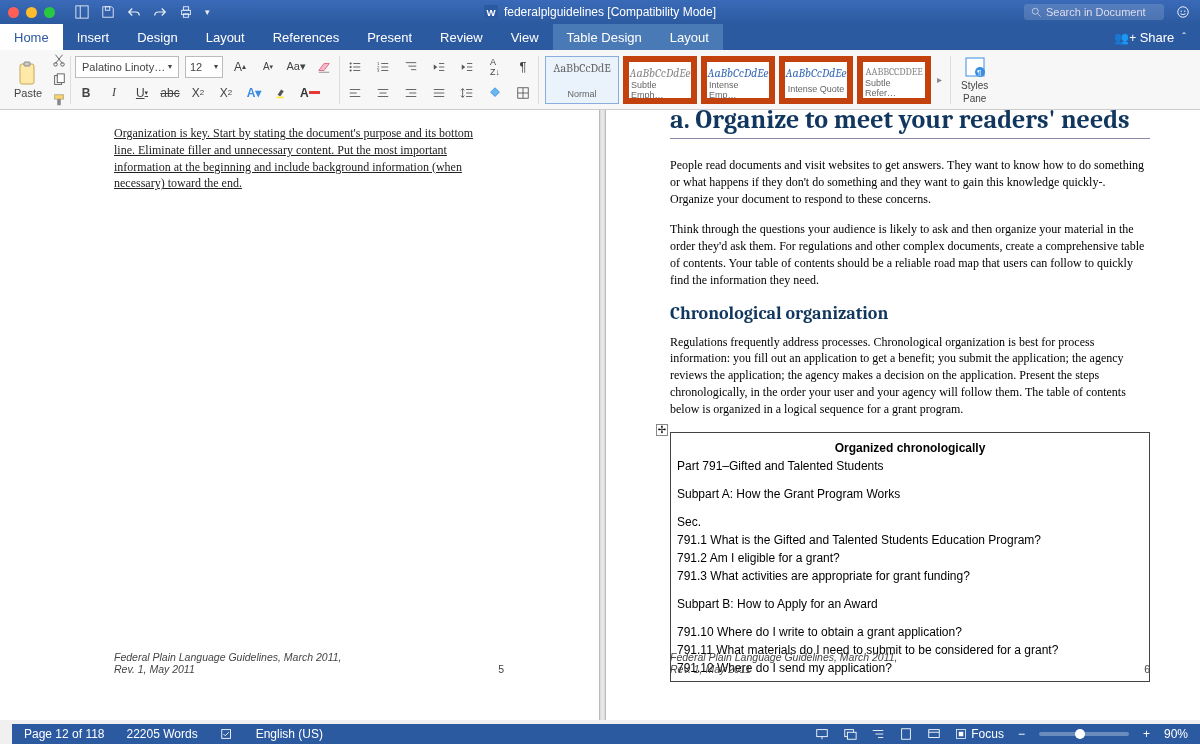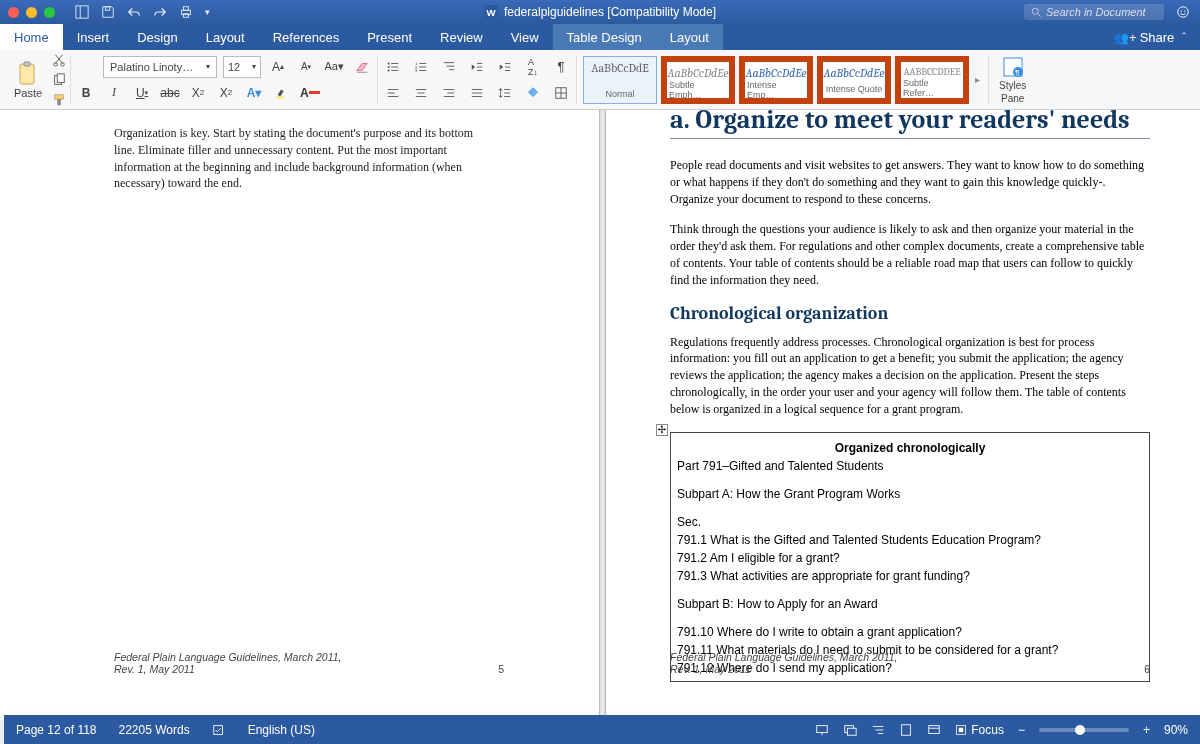--- a/index.html
+++ b/index.html
@@ -5,62 +5,62 @@
 * { margin: 0; padding: 0; box-sizing: border-box; font-family: -apple-system, "Helvetica Neue", Arial, sans-serif; }
 body { background: #f0f0f0; width: 1200px; height: 744px; overflow: hidden; position: relative; }
 
 
 .titlebar { height: 24px; background: linear-gradient(#3a6ab8, #2c5aa0); display: flex; align-items: center; color: #fff; font-size: 12px; position: relative; }
 .traffic { display: flex; gap: 7px; margin-left: 8px; }
 .dot { width: 11px; height: 11px; border-radius: 50%; }
 .dot.r { background: #ff5f57; } .dot.y { background: #ffbd2e; } .dot.g { background: #28c940; }
 .tb-icons { display:flex; gap:12px; margin-left:20px; align-items:center; opacity:.9; }
 .titlebar .center { position: absolute; left: 50%; transform: translateX(-50%); display:flex; align-items:center; gap:6px; }
-.tb-right { margin-left:auto; margin-right:10px; display:flex; align-items:center; gap:12px;font-style:italic; }
+.tb-right { margin-left:auto; margin-right:10px; display:flex; align-items:center; gap:12px; }
 .tb-search { width: 140px; height:16px; background: rgba(255,255,255,.15); border-radius: 3px; padding:0 6px; color:#dde; font-size:11px; display:flex; align-items:center; gap:4px;}
 
 
 .tabs { height: 26px; background: #2c5aa0; display: flex; align-items: stretch; color:#fff; font-size: 13px; }
 .tab { padding: 0 14px; display:flex; align-items:center; cursor:pointer; }
 .tab.active { background:#fff; color:#2c5aa0; }
 .tab.context { background:#4a7ab5; }
 .tabs-right { margin-left:auto; display:flex; align-items:center; padding:0 14px; gap:8px;}
 
 
 .ribbon { height: 60px; background: #f7f7f7; border-bottom: 1px solid #ccc; display:flex; align-items:center; padding:0 8px; font-size: 12px; color:#444; }
 .rib-sep { width:1px; height:48px; background:#ddd; margin:0 4px;}
 .paste-box{ display:flex; flex-direction:column; align-items:center; gap:0; width:40px; }
 .rib-row { display:flex; gap:6px; align-items:center; }
 .rib-btn { width:22px; height:22px; display:flex; align-items:center; justify-content:center; border:1px solid transparent; border-radius:3px; background:#fff0; }
-.font-name{ width:114px; height:22px; border:1px solid #bbb; background:#fff; font-size:11px; padding:0 6px; display:flex; align-items:center; justify-content:space-between;margin-left:28px;}
+.font-name{ width:104px; height:22px; border:1px solid #bbb; background:#fff; font-size:11px; padding:0 6px; display:flex; align-items:center; justify-content:space-between;}
 .font-size{ width:38px; height:22px; border:1px solid #bbb; background:#fff; font-size:11px; padding:0 4px; display:flex; align-items:center; justify-content:space-between; }
 .style-item{ width:74px; height:48px; border:6px solid #c2410c; background:#fff; margin:0 2px; display:flex; flex-direction:column; align-items:center; justify-content:space-between; padding:4px 2px; font-size:9px; color:#666; }
 .style-item.sel{ border:1px solid #88aee0; background:#eaf2fb;}
 .style-prev{ font-size:12px; font-family: Cambria, serif; }
 .pane-box{ display:flex; flex-direction:column; align-items:center; font-size:10px; gap:2px; margin-left:6px;}
 
 
 .doc-area { position:absolute; top:110px; bottom:24px; left:0; right:0; background:#eceef0; overflow:hidden;}
 .page{ position:absolute; background:#fff; box-shadow:0 1px 3px rgba(0,0,0,.2); border:1px solid #bbb; }
 .page.left{ left:-5px; top:-8px; width:605px; height:622px; }
 .page.right{ left:605px; top:-8px; width:605px; height:622px; }
 .doc-text{ font-family: "Palatino Linotype", Georgia, serif; color:#222; }
-.p1-body{ position:absolute; top:22px; left:118px; width:382px; font-size:12px; line-height:1.4;}
+.p1-body{ position:absolute; top:22px; left:118px; width:382px; font-size:12px; line-height:1.4;text-decoration:underline;}
 .p-footer{ position:absolute; bottom:48px; left:118px; width:390px; font-size:10.5px; font-style:italic; color:#444; font-family:"Palatino Linotype",Georgia,serif;}
 .p-footer .pnum{ float:right; font-style:normal;}
 .p2-wrap{ position:absolute; top:2px; left:64px; width:480px; }
 .h1b{ font-family:Cambria,Georgia,serif; color:#11375f; font-weight:bold; font-size:26px; padding-bottom:3px; border-bottom:1px solid #88a; margin-bottom:18px;}
 .bp{ font-family:"Palatino Linotype",Georgia,serif; font-size:12px; line-height:1.4; margin-bottom:14px;}
 .h2b{ font-family:Cambria,Georgia,serif; color:#11375f; font-weight:bold; font-size:18px; margin:8px 0 10px;}
 .tc-box{ border:1px solid #444; font-family:"Palatino Linotype",Georgia,serif; font-size:12px; padding: 6px 6px 4px; line-height:1.5; position:relative;}
 .tc-box .hdr{font-weight:bold; text-align:center; font-size:12px;}
 .anchor-plus{ position:absolute; left:-14px; top:-8px; width:12px; height:12px; border:1px solid #888; font-size:10px; line-height:10px; text-align:center; background:#fff;}
 
 
-.status{ position:absolute; bottom:0; left:4px; right:0; height:29px; background:#2c5aa0; color:#fff; font-size:12px; display:flex; align-items:center; padding:0 12px; gap:22px;}
+.status{ position:absolute; bottom:0; left:12px; right:0; height:20px; background:#2c5aa0; color:#fff; font-size:12px; display:flex; align-items:center; padding:0 12px; gap:22px;}
 .status .right{ margin-left:auto; display:flex; align-items:center; gap:14px;text-align:right;}
 .slider{ width:90px; height:4px; background:#6a8cbd; border-radius:2px; position:relative; }
 .slider .thumb{ width:10px; height:10px; background:#fff; border-radius:50%; position:absolute; top:-3px; left:40%; }
 
 
 svg{ display:block; }
 .icn { width:14px; height:14px; }
 .icn-sm{ width:12px; height:12px;}
 </style>
 </head>

